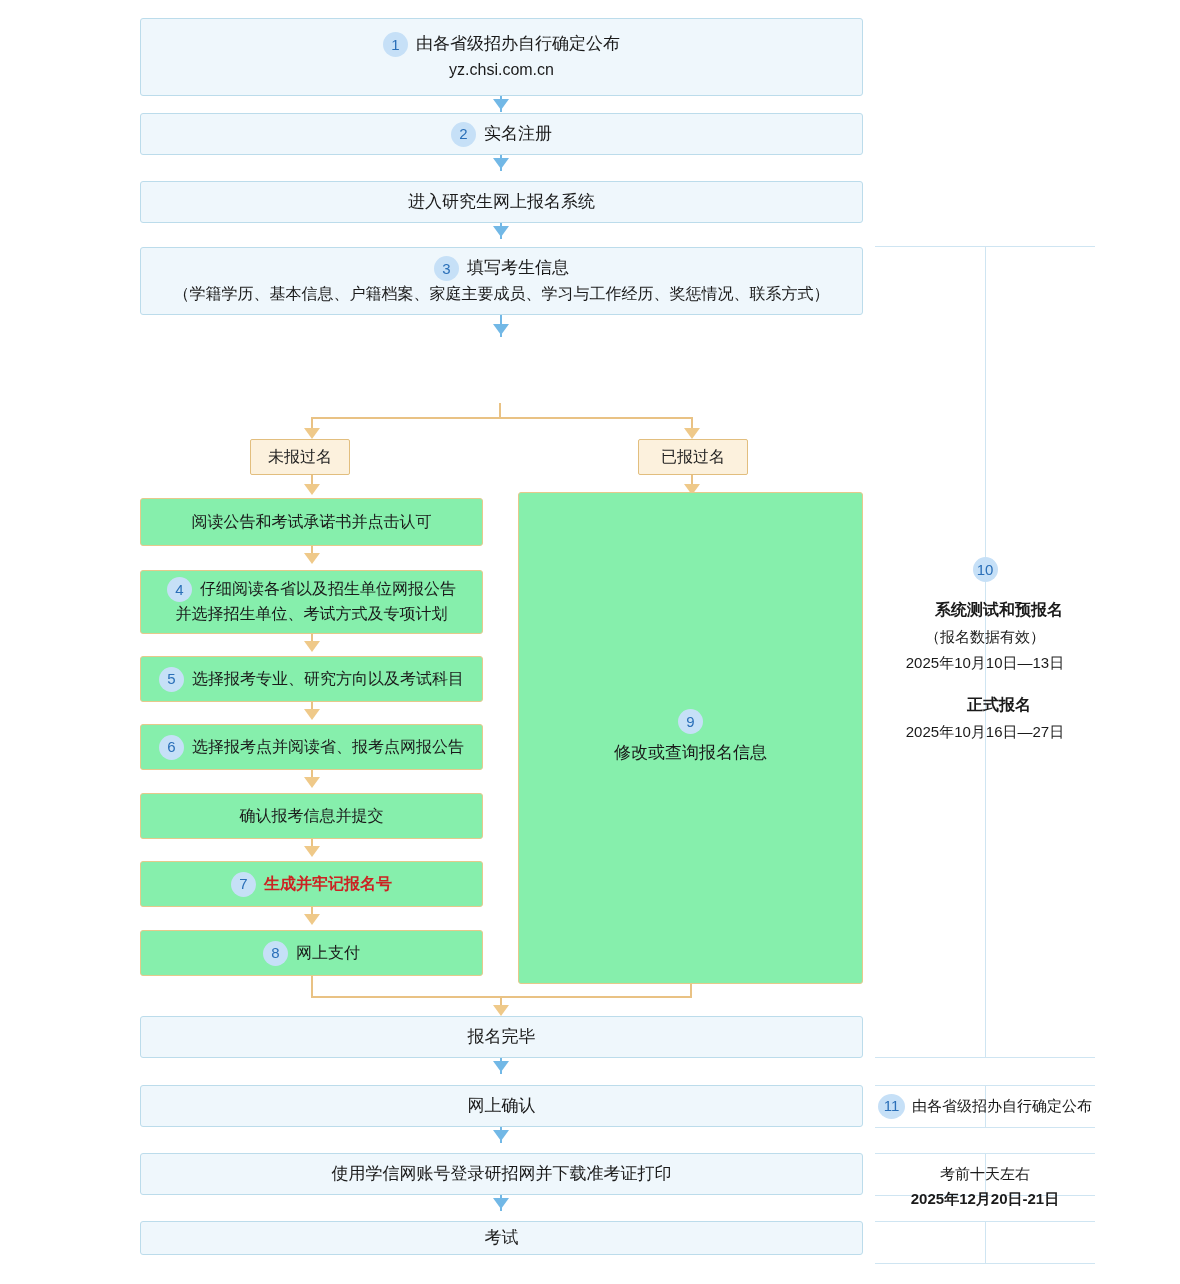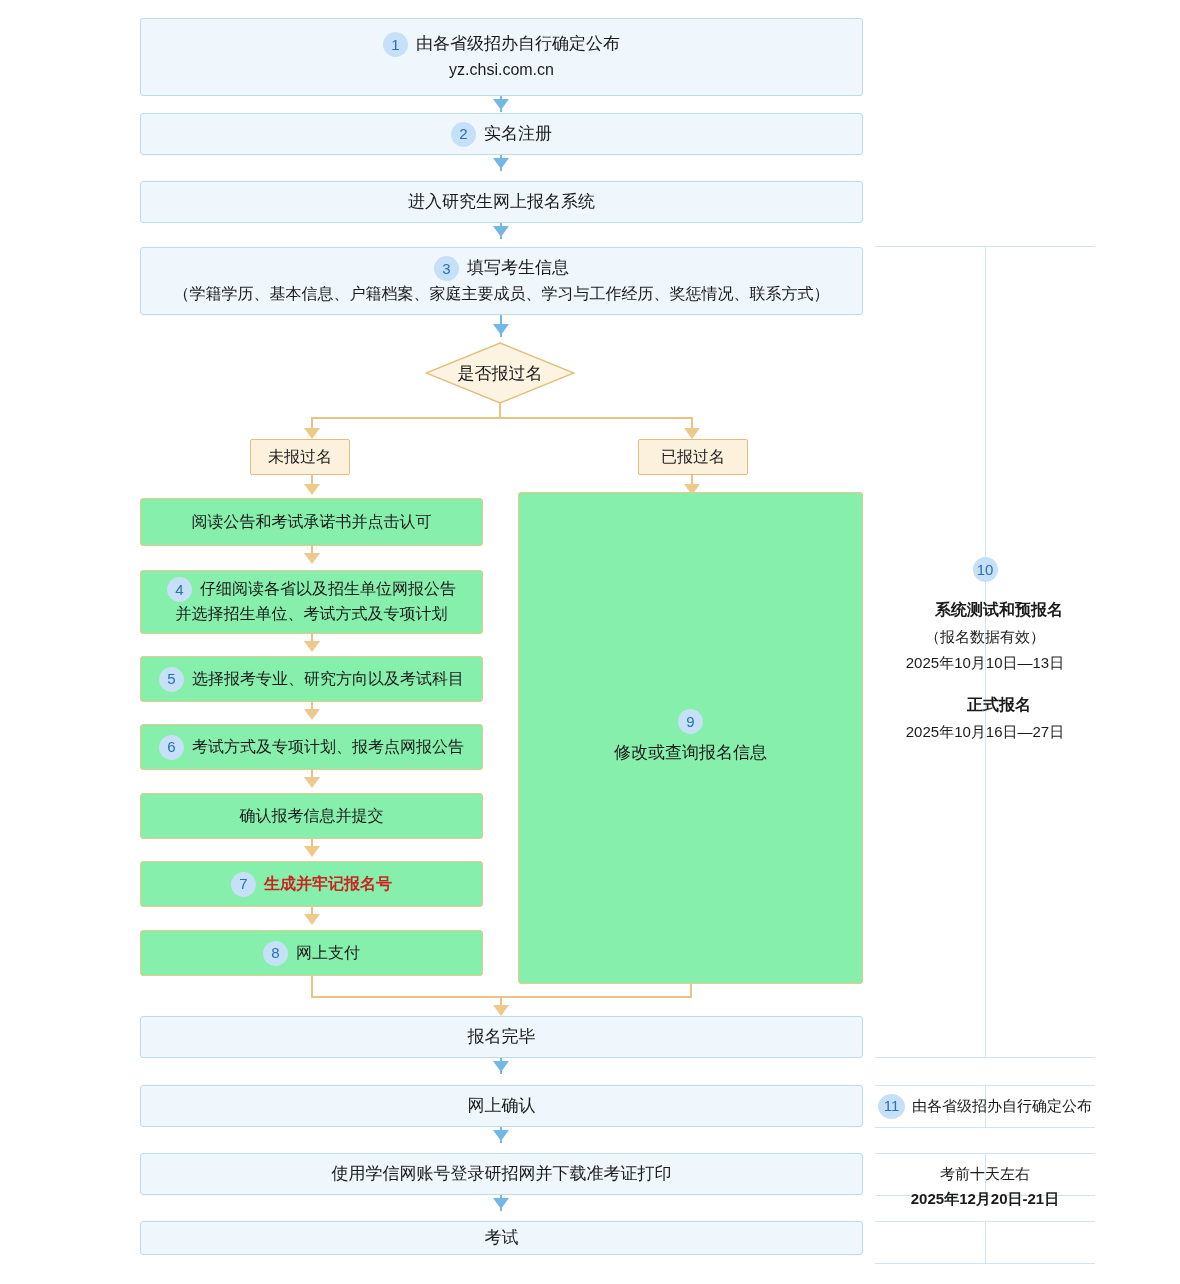--- a/index.html
+++ b/index.html
@@ -214,26 +214,20 @@
     <div class="row1">
       <span class="badge">3</span>
       <span class="line">填写考生信息</span>
     </div>
     <div class="sub-line">（学籍学历、基本信息、户籍档案、家庭主要成员、学习与工作经历、奖惩情况、联系方式）</div>
   </div>
 
   <div class="vline blue-stroke conn" style="left:500px; top:315px; height:22px;"></div>
   <div class="arrow-down arrow-blue" style="left:493px; top:324px;"></div>
 
-  <div class="diamond-wrap" style="left:425px; top:342px; width:150px; height:62px;">
-    <svg class="diamond-shape" viewBox="0 0 150 62" preserveAspectRatio="none">
-      <polygon points="75,1 149,31 75,61 1,31" fill="#fcf3e0" stroke="#e2be7e" stroke-width="1.4"></polygon>
-    </svg>
-    <div class="diamond-label">是否报过名</div>
-  </div>
 
   <div class="vline orange-stroke conn" style="left:499px; top:403px; height:15px;"></div>
   <div class="hline orange-stroke conn" style="left:312px; top:417px; width:380px;"></div>
   <div class="vline orange-stroke conn" style="left:311px; top:417px; height:17px;"></div>
   <div class="arrow-down arrow-orange" style="left:304px; top:428px;"></div>
   <div class="vline orange-stroke conn" style="left:691px; top:417px; height:17px;"></div>
   <div class="arrow-down arrow-orange" style="left:684px; top:428px;"></div>
 
   <div class="node tag-box" style="left:250px; top:439px; width:100px; height:36px;">
     <span class="line">未报过名</span>
@@ -270,21 +264,21 @@
       <span class="badge">5</span>
       <span class="line">选择报考专业、研究方向以及考试科目</span>
     </div>
   </div>
   <div class="vline orange-stroke conn" style="left:311px; top:702px; height:14px;"></div>
   <div class="arrow-down arrow-orange" style="left:304px; top:709px;"></div>
 
   <div class="node orange-box" style="left:140px; top:724px; width:343px; height:46px;">
     <div class="row1">
       <span class="badge">6</span>
-      <span class="line">考试方式及专项计划、报考点网报公告</span>
+      <span class="line">选择报考点并阅读省、报考点网报公告</span>
     </div>
   </div>
   <div class="vline orange-stroke conn" style="left:311px; top:770px; height:14px;"></div>
   <div class="arrow-down arrow-orange" style="left:304px; top:777px;"></div>
 
   <div class="node orange-box" style="left:140px; top:793px; width:343px; height:46px;">
     <div class="row1">
       <span class="line">确认报考信息并提交</span>
     </div>
   </div>

